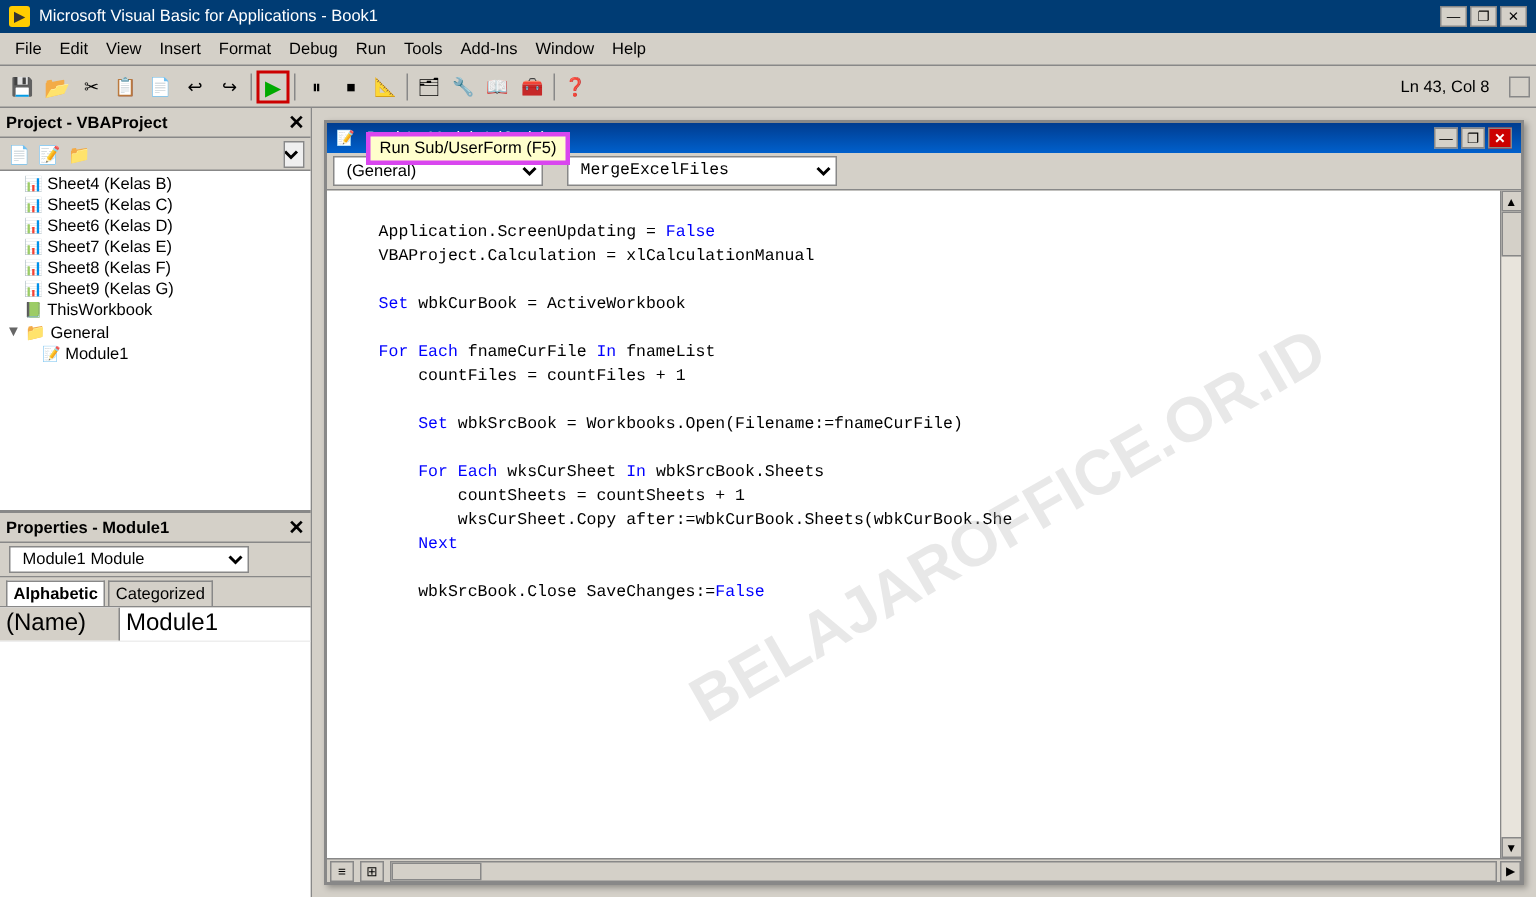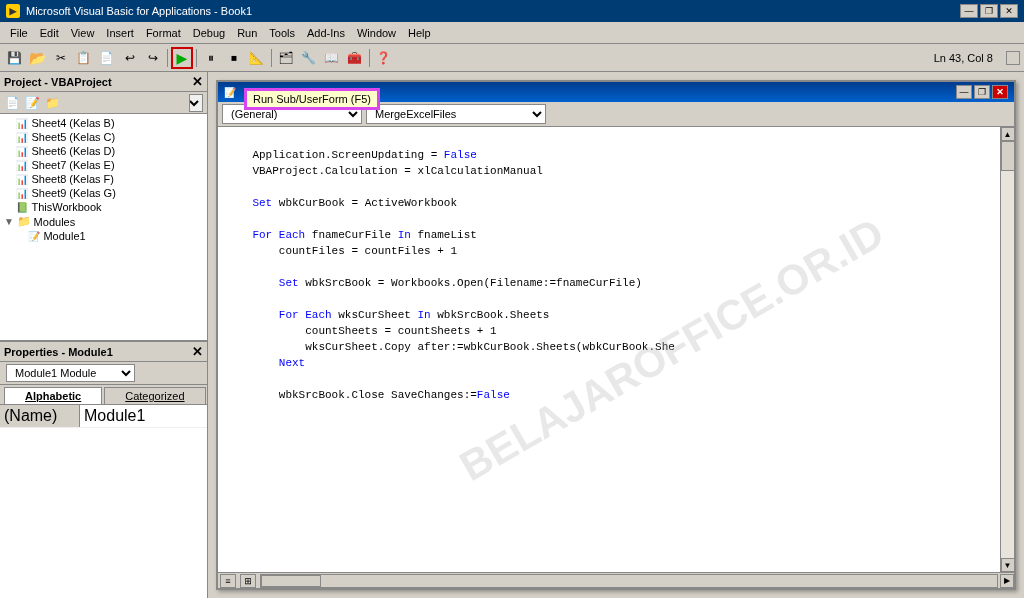--- a/index.html
+++ b/index.html
@@ -212,27 +212,26 @@
       flex-direction: column;
     }
     .props-tabs {
       display: flex;
       background: #d4d0c8;
       border-bottom: 1px solid #888;
       padding: 2px 4px 0;
       gap: 2px;
     }
     .props-tab {
-      padding: 2px 20px;
+      padding: 2px 4px;
       border: 1px solid #888;
       border-bottom: none;
       background: #d4d0c8;
       cursor: pointer;
       font-size: 11px;
-      text-decoration: underline;
     }
     .props-tab.active {
       background: white;
       font-weight: bold;
     }
     .props-content {
       background: white;
       flex: 1;
       overflow-y: auto;
       font-size: 16px;
@@ -243,21 +242,21 @@
       display: flex;
       align-items: center;
       justify-content: space-between;
       border-bottom: 1px solid #888;
     }
     .props-dropdown {
       background: white;
       border: 1px solid #888;
       padding: 1px 4px;
       font-size: 11px;
-      width: 129px;
+      width: 160px;
     }
     .props-row {
       display: flex;
       border-bottom: 1px solid #eee;
     }
     .props-name {
       width: 80px;
       padding: 2px 4px;
       border-right: 1px solid #888;
       background: #d4d0c8;
@@ -319,31 +318,31 @@
       background: #cc0000;
       color: white;
       font-weight: bold;
     }
     .code-toolbar {
       background: #d4d0c8;
       display: flex;
       align-items: center;
       border-bottom: 1px solid #888;
       padding: 2px 4px;
-      gap: 4px;
+      gap: 16px;
     }
     .code-select {
       background: white;
       border: 1px solid #888;
       padding: 1px 4px;
       font-size: 11px;
       height: 20px;
     }
     .code-select-general { width: 140px; }
-    .code-select-proc { width: 180px; }
+    .code-select-proc { width: 180px; font-family: Liberation Mono, monospace; }
     .code-line {
       white-space: pre;
       line-height: 16px;
     }
     .code-blue { color: #0000ff; }
     .code-bottom-bar {
       height: 16px;
       background: #d4d0c8;
       border-top: 1px solid #888;
       display: flex;
@@ -521,21 +520,21 @@
           <span class="tree-icon">📊</span>
           <span>Sheet9 (Kelas G)</span>
         </div>
         <div class="tree-item tree-indent1">
           <span class="tree-icon">📗</span>
           <span>ThisWorkbook</span>
         </div>
         <div class="tree-item" style="padding-left:4px;">
           <span class="tree-icon">▼</span>
           <span>📁</span>
-          <span>Modules</span>
+          <span>General</span>
         </div>
         <div class="tree-item tree-indent2">
           <span class="tree-icon">📝</span>
           <span>Module1</span>
         </div>
       </div>
     </div>
 
     <div class="properties-panel">
       <div class="panel-title">

